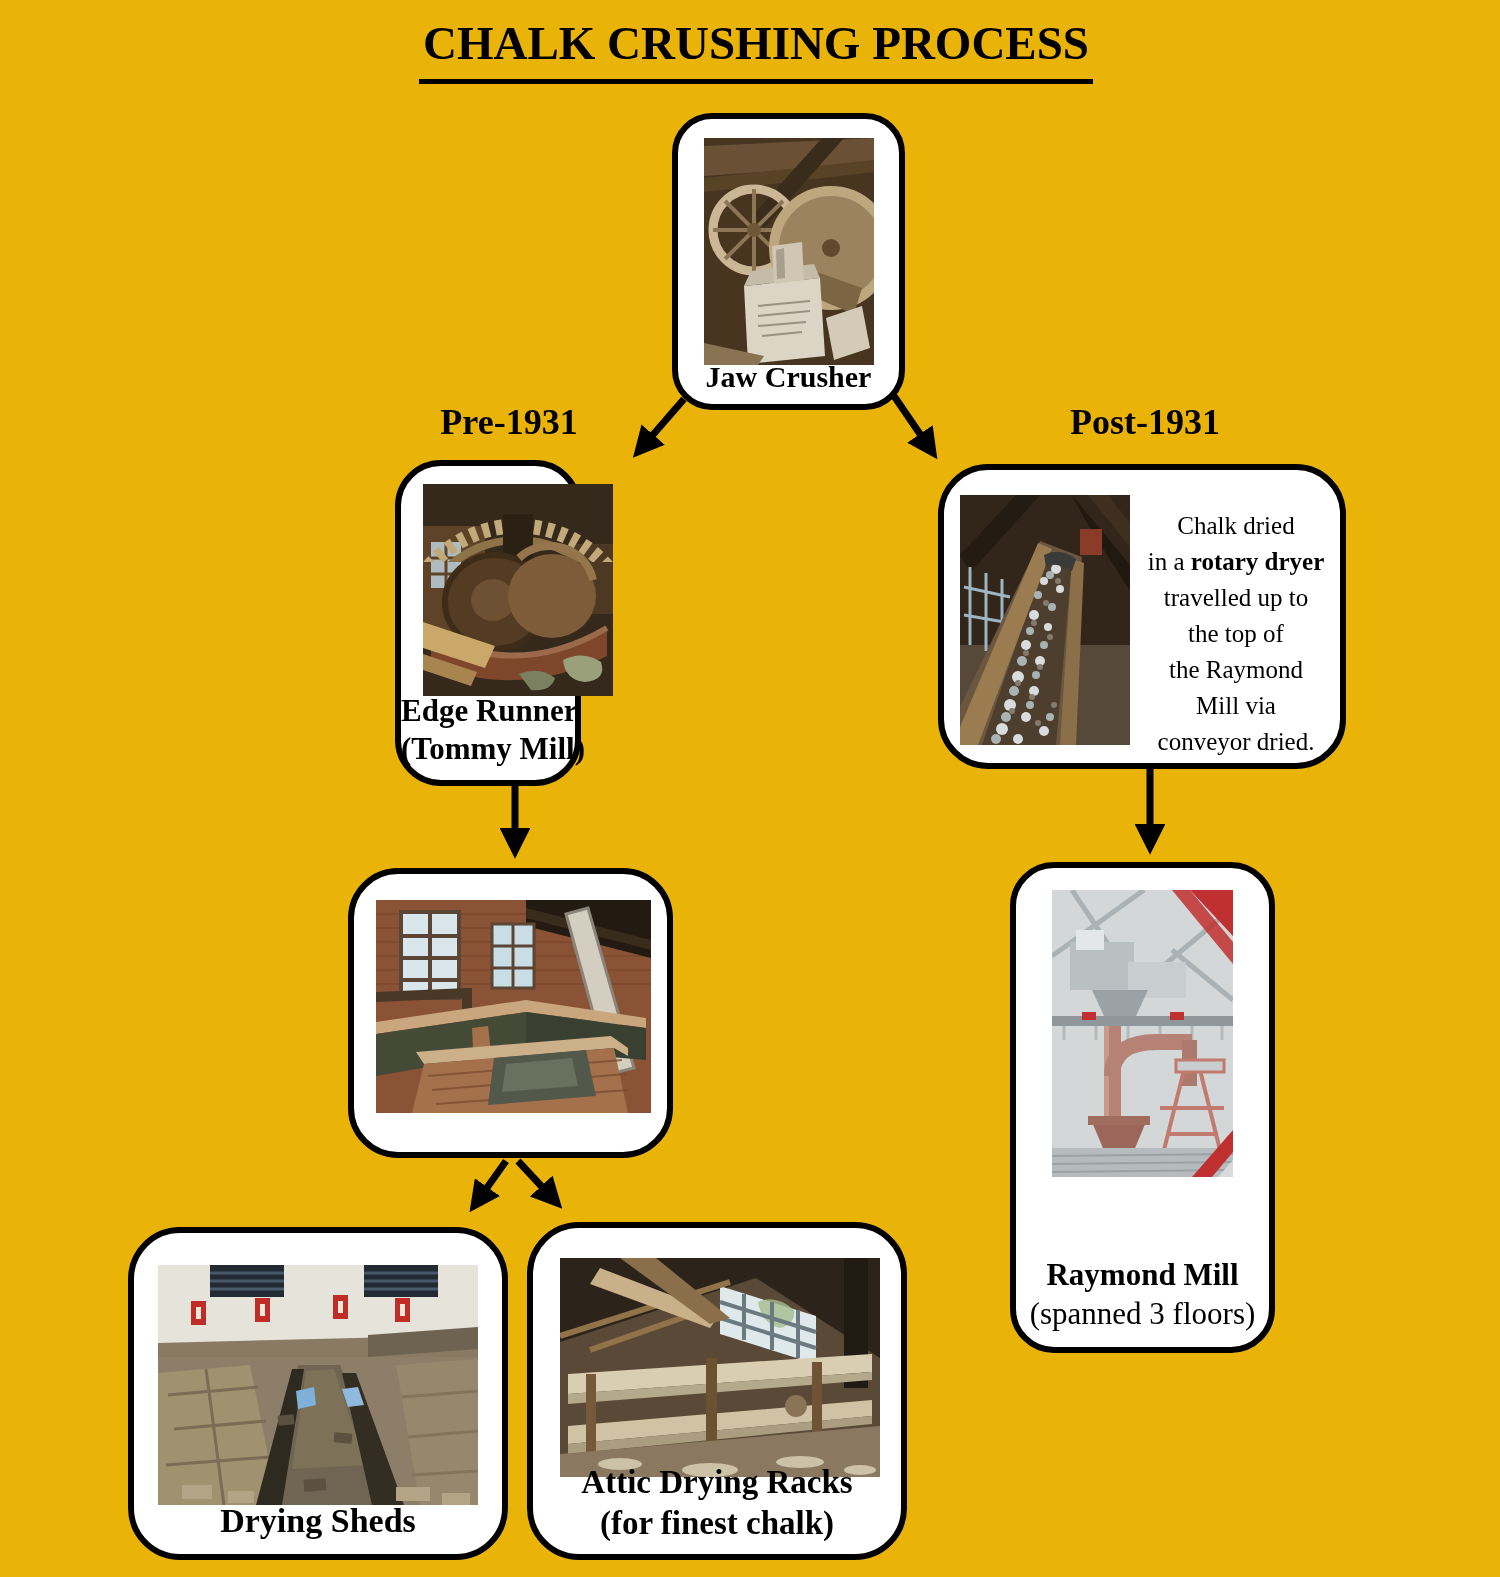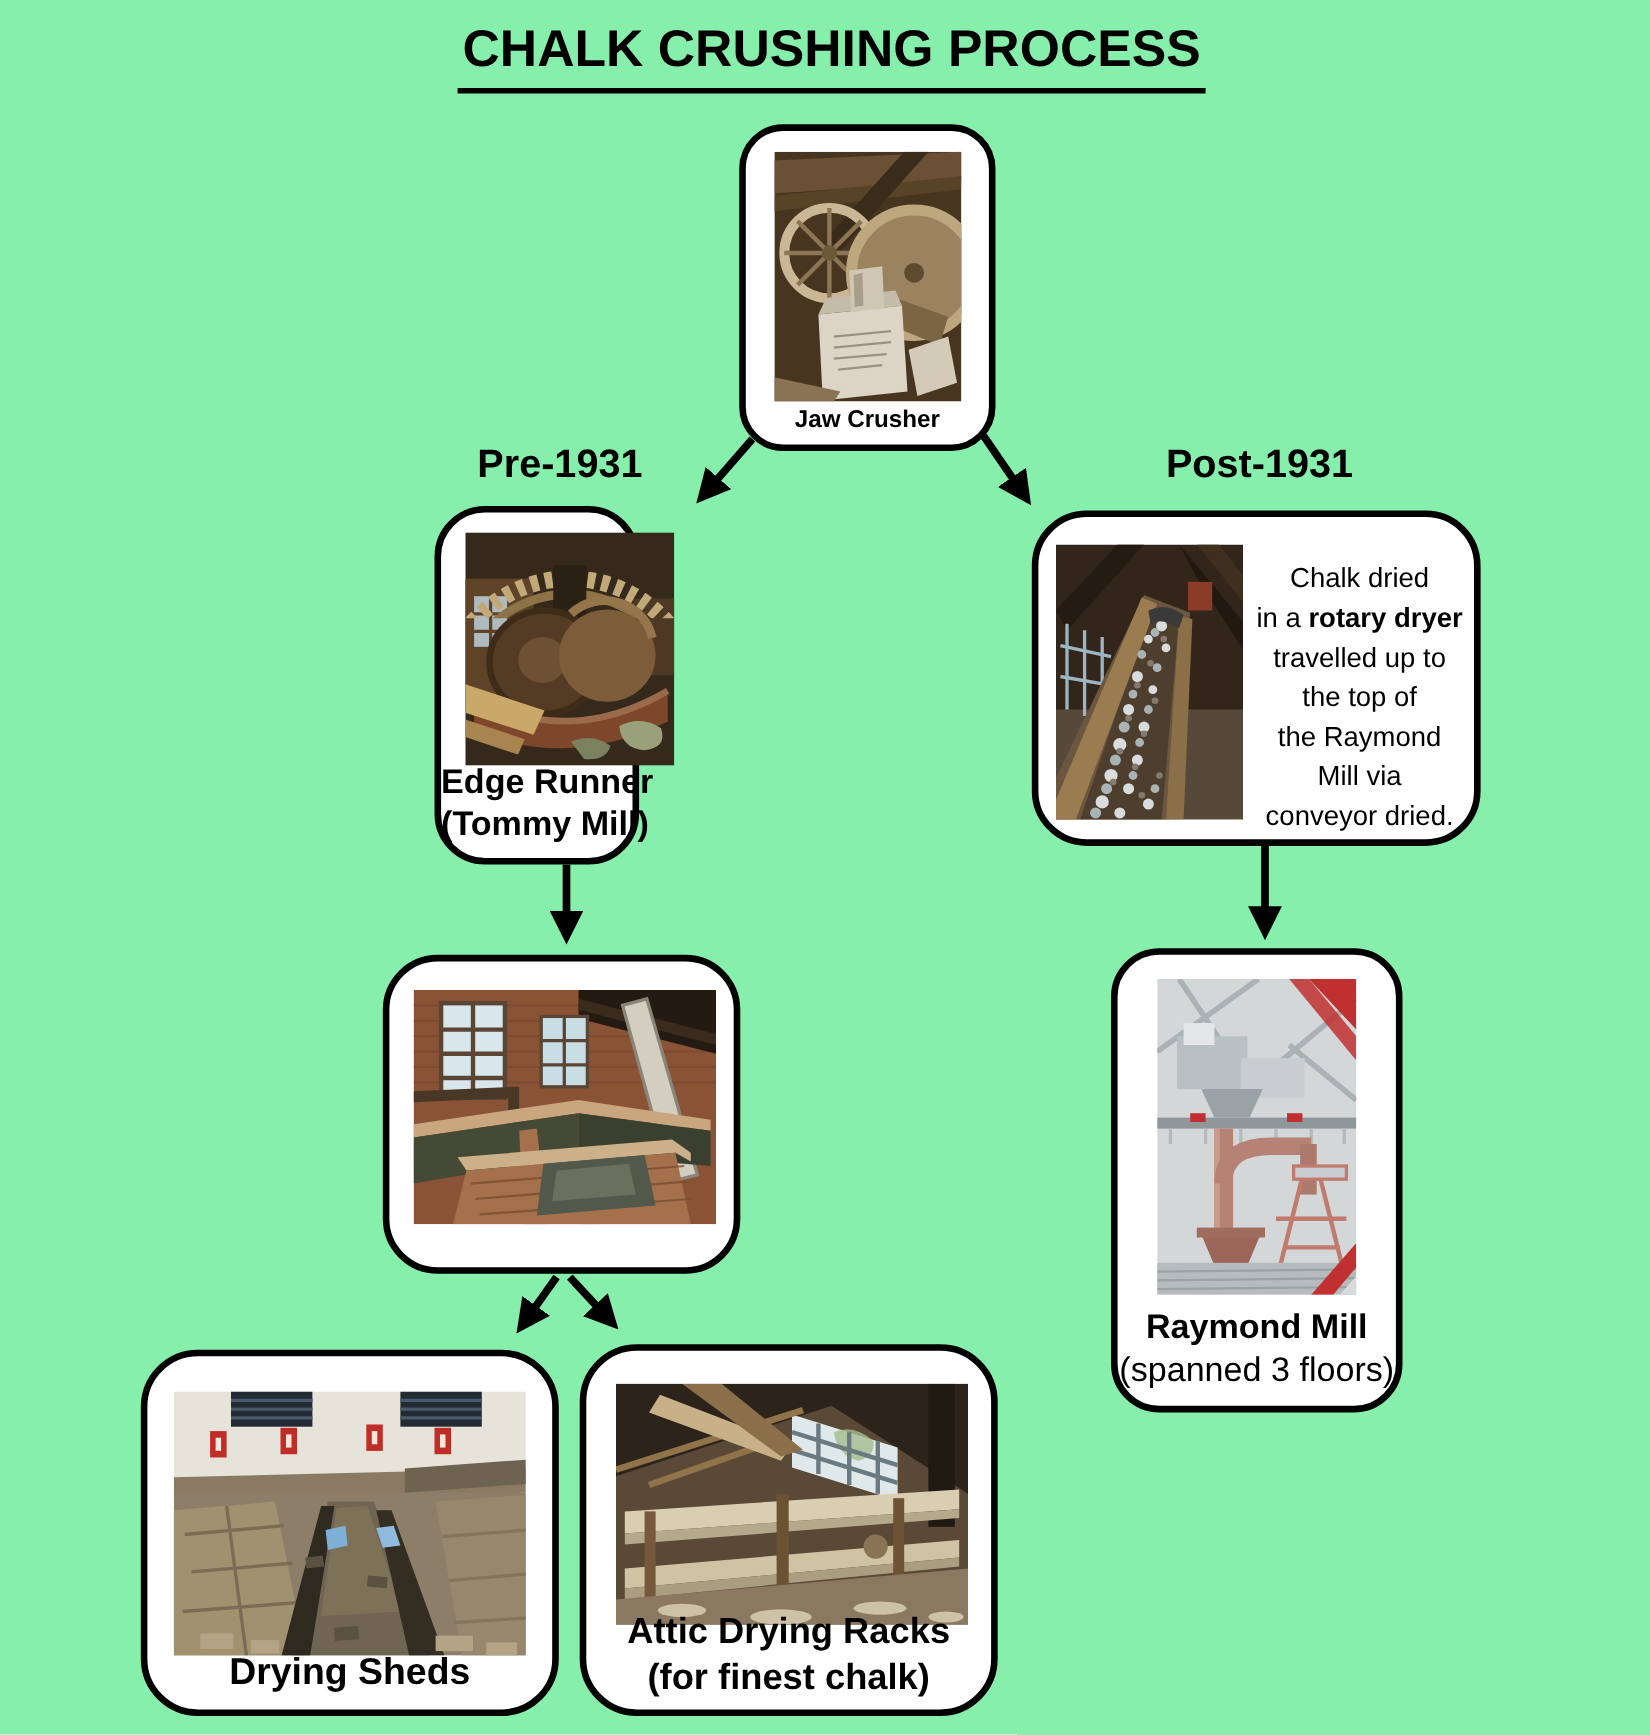--- a/index.html
+++ b/index.html
@@ -1,53 +1,53 @@
 <!DOCTYPE html>
 <html><head>
 <meta charset="utf-8">
 <style>
   * { margin:0; padding:0; box-sizing:border-box; }
   html,body { background:#ffffff; }
   body { font-family:"Liberation Sans", sans-serif; color:#000; }
-  #canvas { position:relative; width:1500px; height:1577px; background:#86efac; overflow:hidden; }
+  #canvas { position:relative; width:1500px; height:1577px; background:#eab308; overflow:hidden;font-family:Liberation Serif, serif; }
 
   .title-wrap { position:absolute; left:0; top:16px; width:1512px; text-align:center; }
   .title { display:inline-block; font-size:47px; font-weight:bold; letter-spacing:0px;
            border-bottom:5px solid #000; padding:0 4px 9px 4px; }
 
   .branch-label { position:absolute; top:401px; width:260px; text-align:center;
                   font-size:36px; font-weight:bold; }
   .branch-label.pre  { left:379px; }
   .branch-label.post { left:1015px; }
 
   .node { position:absolute; background:#fff; border:6px solid #000; }
   .node .photo { position:absolute; display:block; }
   .node .label { position:absolute; left:0; right:0; text-align:center; font-weight:bold; }
   .node .label .line { display:block; white-space:nowrap; }
 
   #node-jaw       { left:672px;  top:113px;  width:233px; height:297px; border-radius:40px; }
   #node-jaw .photo { left:26px; top:19px; }
-  #node-jaw .label { bottom:10px; font-size:22px; }
+  #node-jaw .label { bottom:10px; font-size:30px; }
 
   #node-edge      { left:395px;  top:460px;  width:186px; height:326px; border-radius:46px; }
   #node-edge .photo { left:22px; top:18px; }
   #node-edge .label { bottom:12px; font-size:31px; line-height:38px; }
 
   #node-dryer     { left:938px;  top:464px;  width:408px; height:305px; border-radius:50px; }
   #node-dryer .photo { left:16px; top:25px; }
   #node-dryer .note { position:absolute; left:190px; top:38px; width:204px;
                       font-size:25px; line-height:36px; text-align:center; font-weight:normal; }
   #node-dryer .note .nline { display:block; white-space:nowrap; }
   #node-dryer .note b { font-weight:bold; }
 
   #node-levigation { left:348px; top:868px;  width:325px; height:290px; border-radius:50px; }
   #node-levigation .photo { left:22px; top:26px; }
   #node-levigation .label { bottom:10px; font-size:30px; }
 
-  #node-raymond   { left:1010px; top:862px;  width:265px; height:422px; border-radius:44px; }
+  #node-raymond   { left:1010px; top:862px;  width:265px; height:491px; border-radius:44px; }
   #node-raymond .photo { left:36px; top:22px; }
   #node-raymond .label { bottom:14px; font-size:31px; line-height:39px; }
   #node-raymond .label .sub { font-weight:normal; }
 
   #node-sheds     { left:128px;  top:1227px; width:380px; height:333px; border-radius:52px; }
   #node-sheds .photo { left:24px; top:32px; }
   #node-sheds .label { bottom:14px; font-size:34px; }
 
   #node-attic     { left:527px;  top:1222px; width:380px; height:338px; border-radius:52px;padding-left:48px; }
   #node-attic .photo { left:27px; top:30px; }

